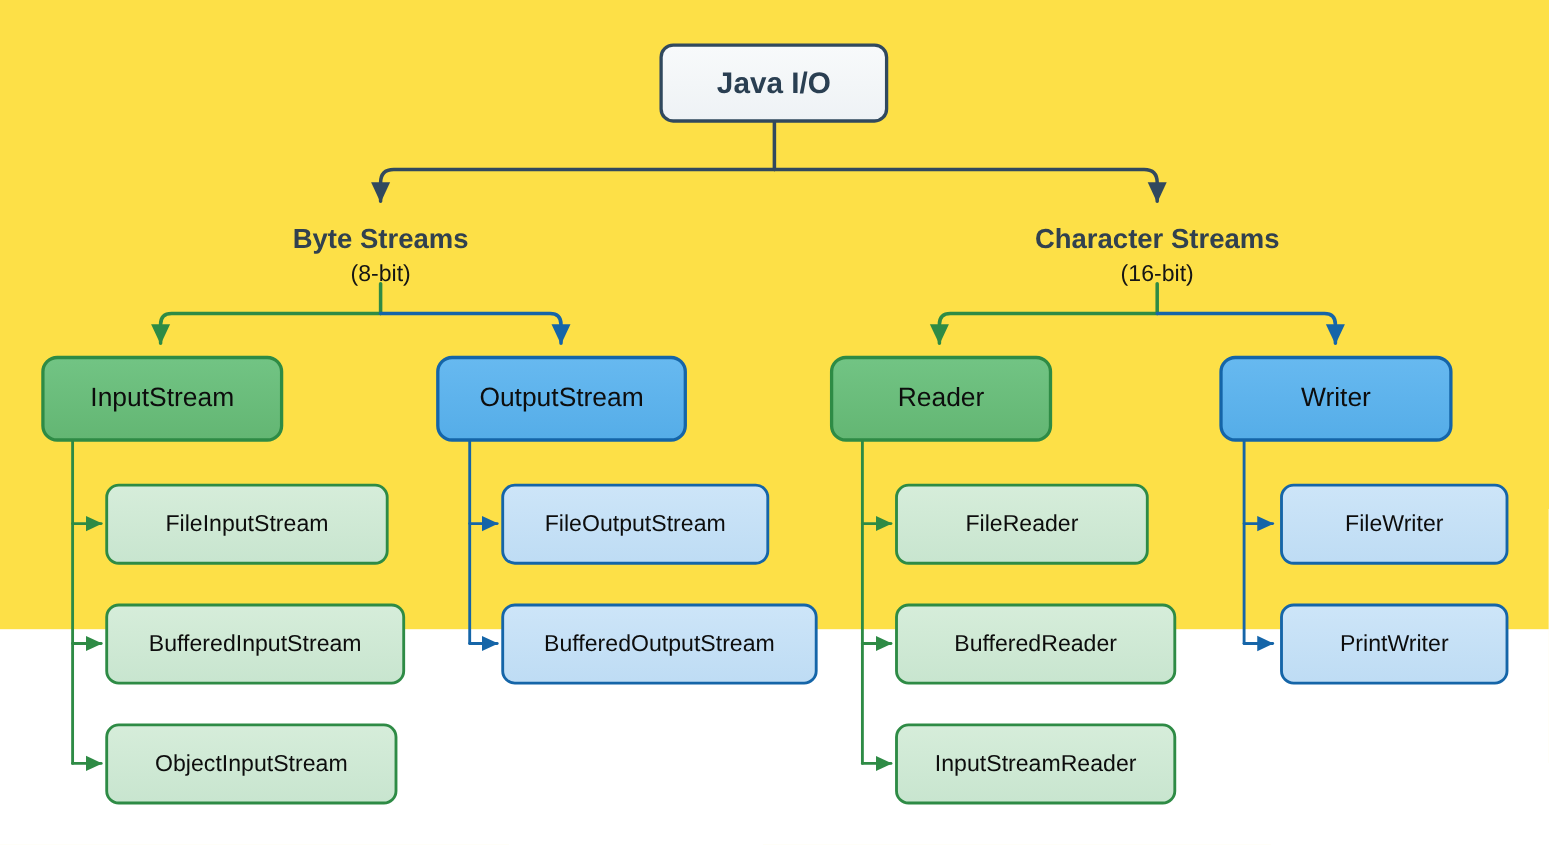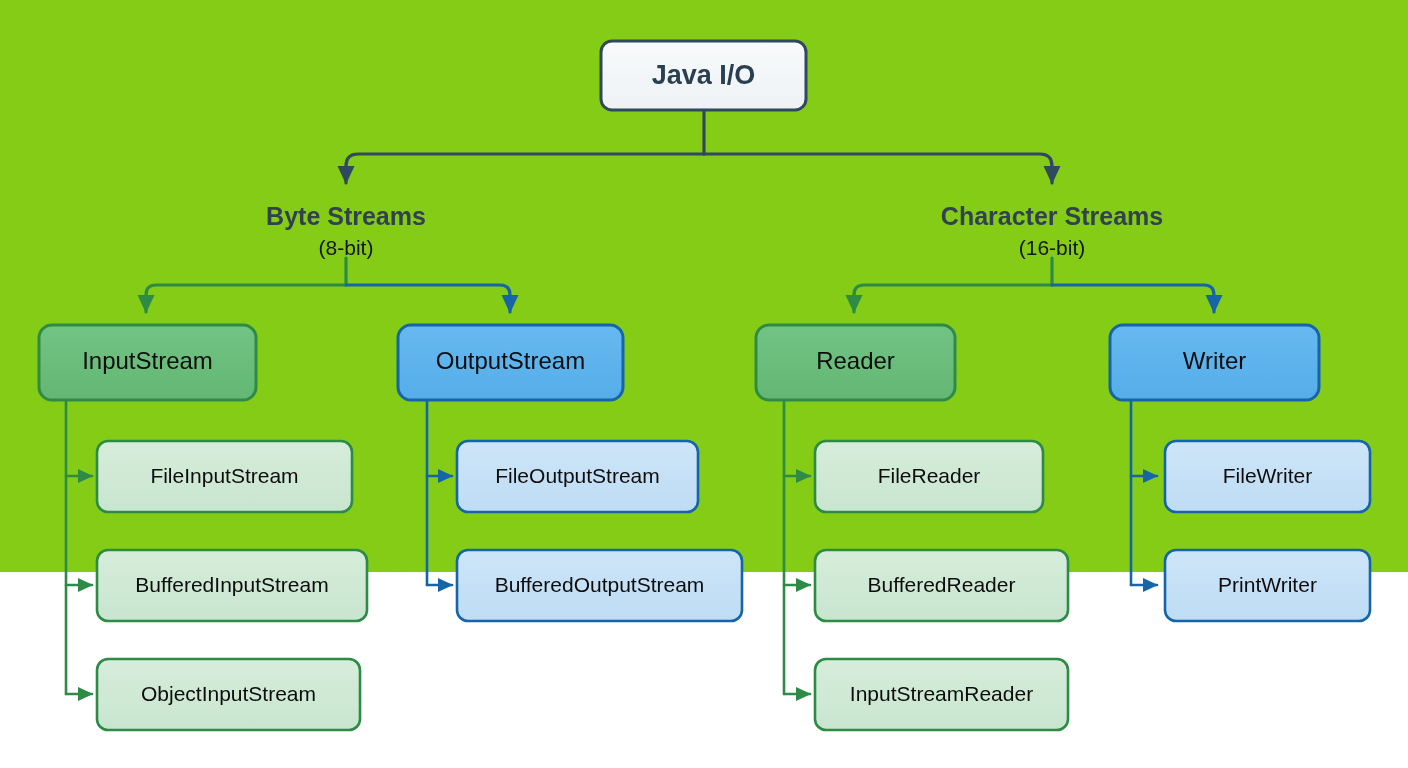--- a/index.html
+++ b/index.html
@@ -10,21 +10,21 @@
   body {
     width: 1408px;
     height: 768px;
     overflow: hidden;
     font-family: "Liberation Sans", sans-serif;
   }
   #canvas {
     position: relative;
     width: 1408px;
     height: 572px;
-    background: #84cc16;
+    background: #fde047;
   }
   svg.diagram {
     position: absolute;
     top: 0;
     left: 0;
     width: 1408px;
     height: 768px;
     display: block;
   }
   .node-label {

